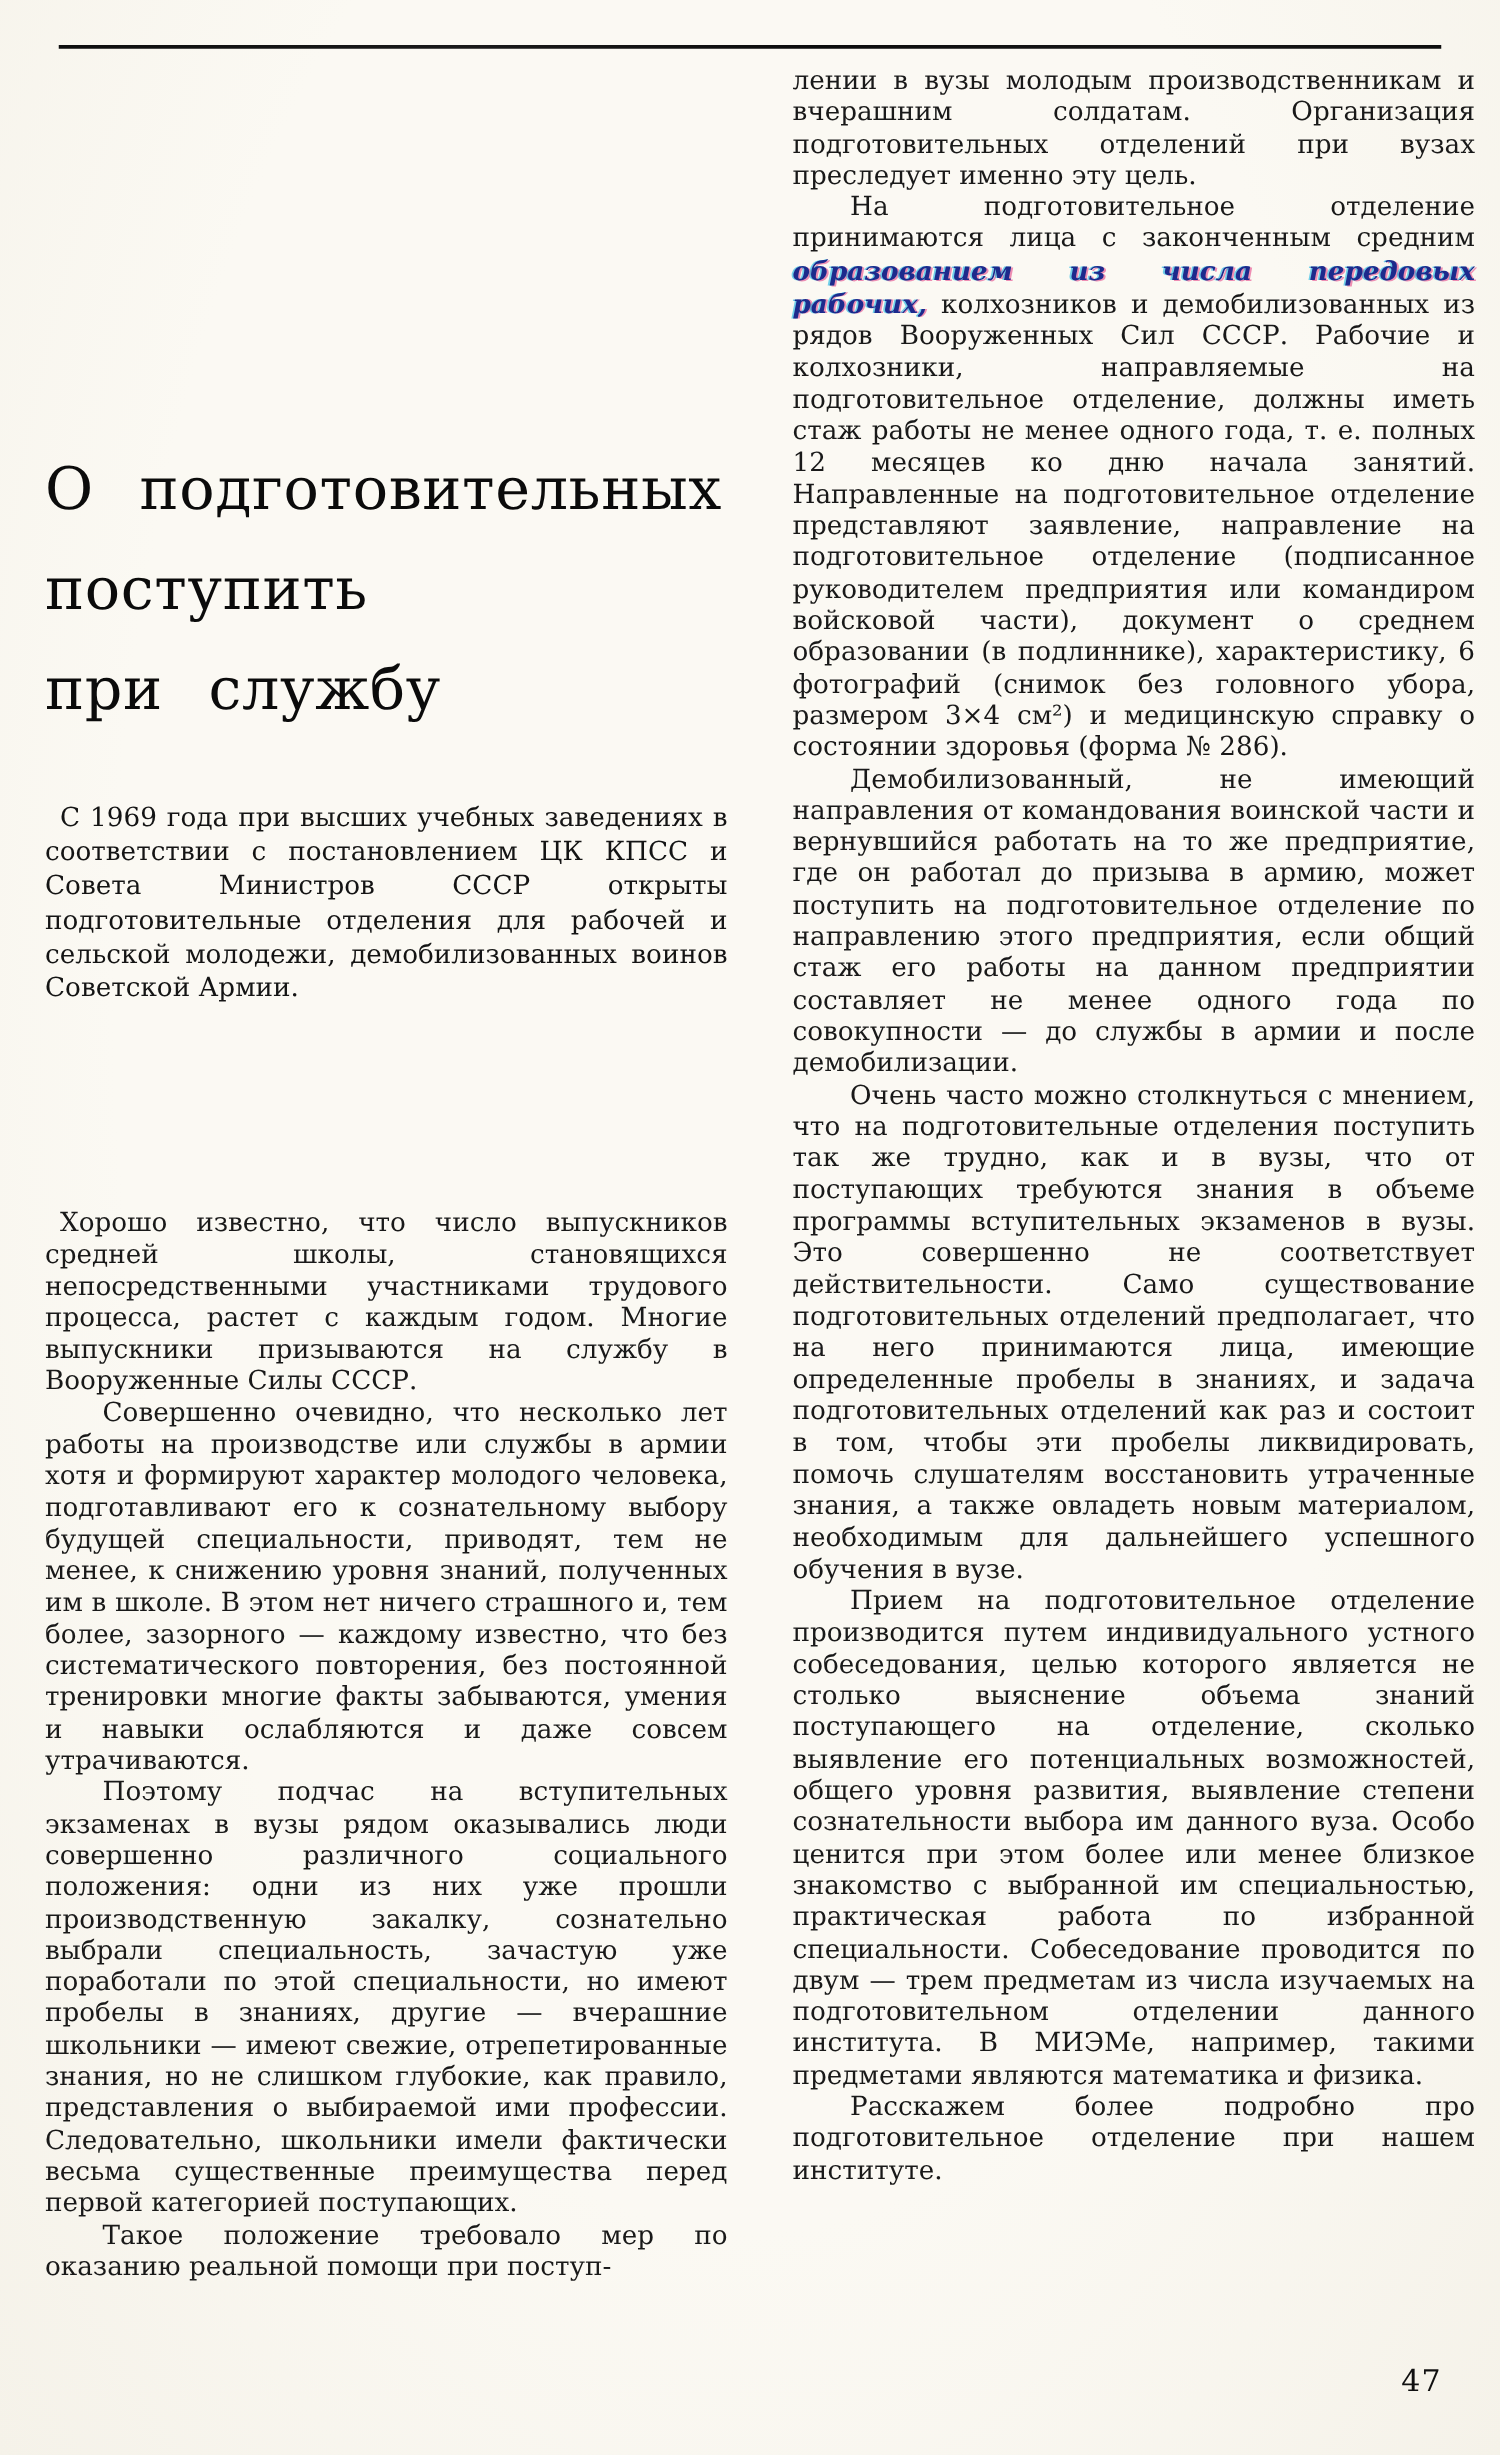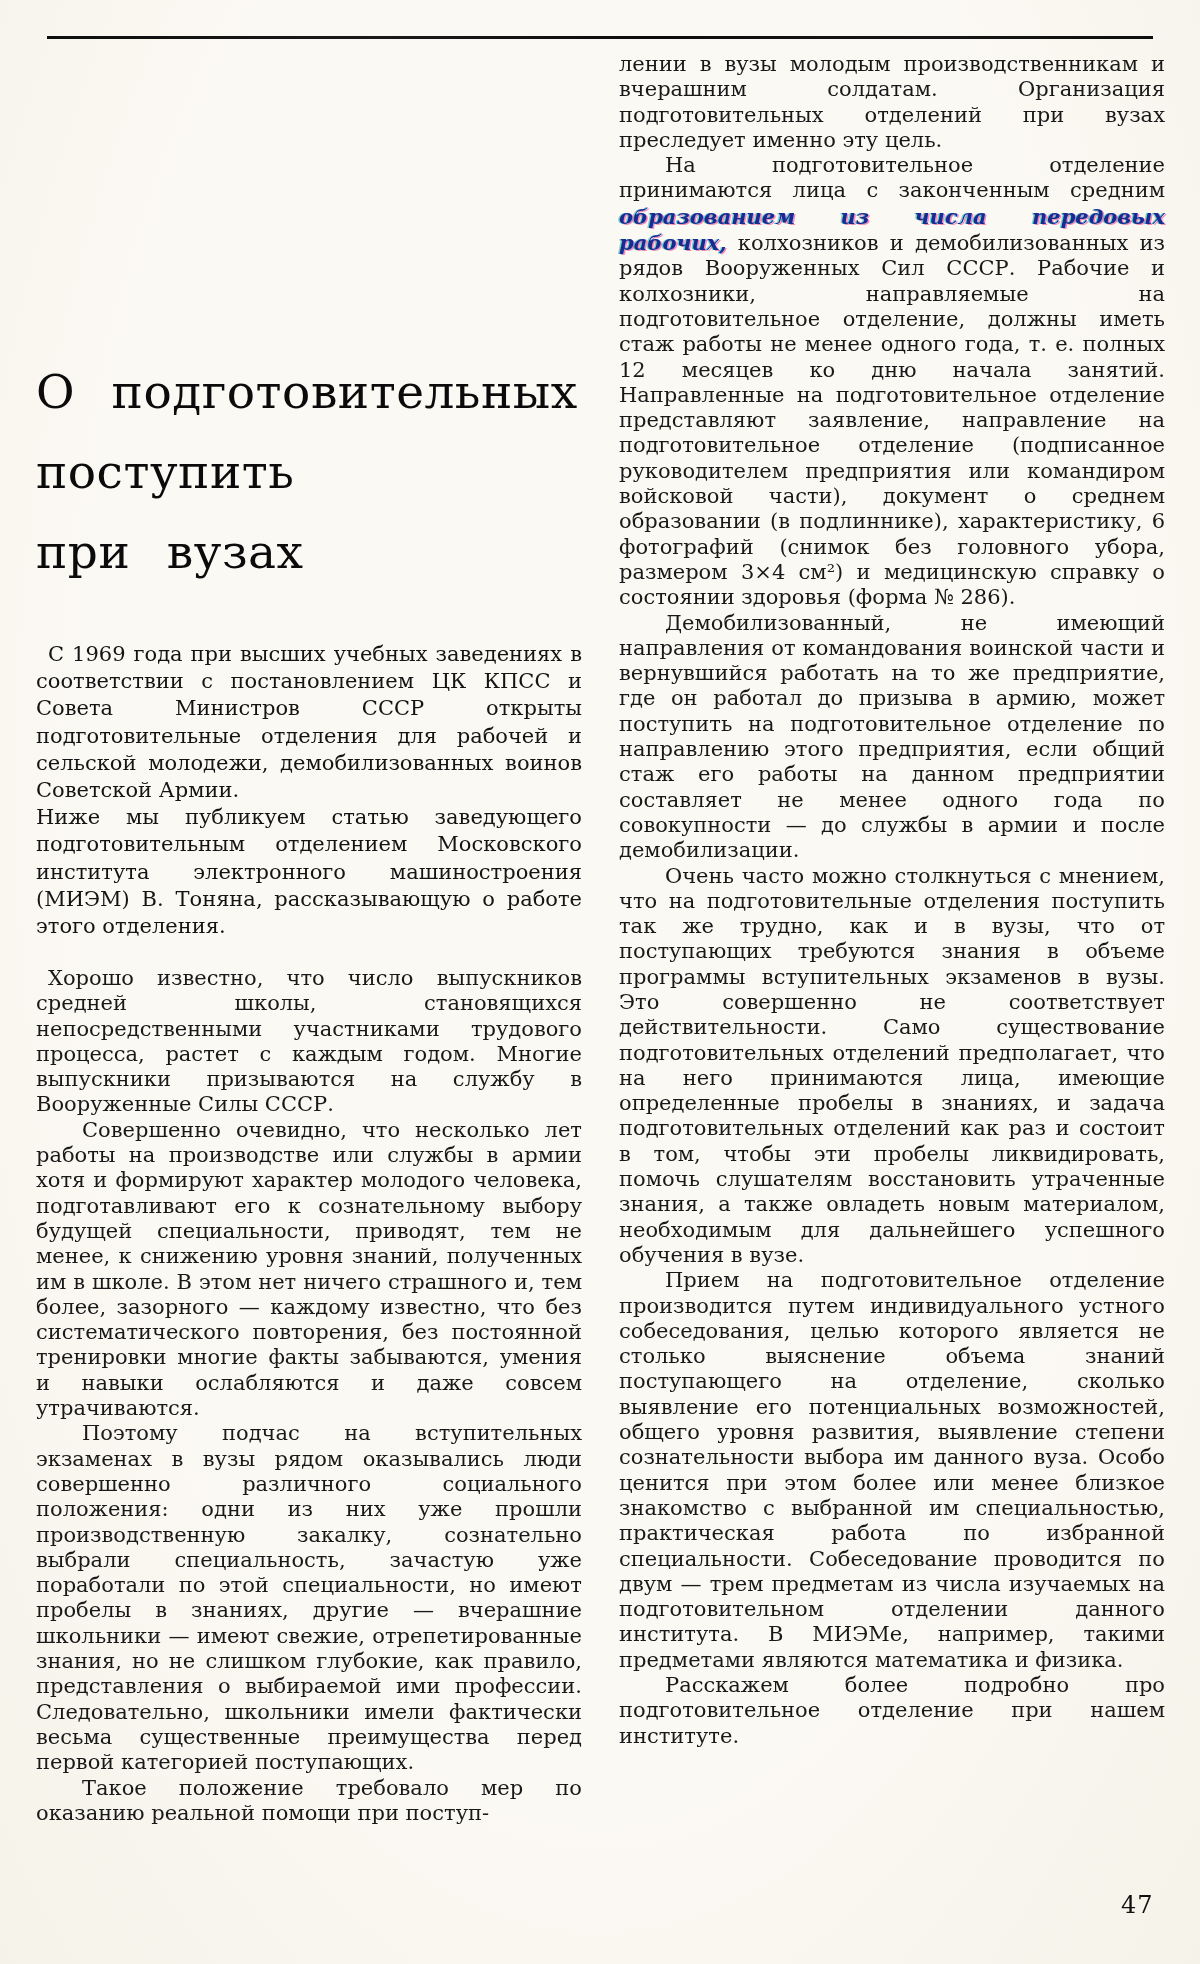--- a/index.html
+++ b/index.html
@@ -35,21 +35,21 @@
     text-align:justify; color:#141414;
   }
   .body-block {
     position:absolute; left:0; width:546px;
     font-size:21px; line-height:25.3px;
     text-align:justify; text-justify:inter-word;
     hyphens:auto; -webkit-hyphens:auto;
     color:#191919;
   }
   .left-body  { top:966px; }
-  .right-body { top:52px; }
+  .right-body { top:52px;margin-left:15px; }
 
   .para { margin:0; }
   .para.indent { text-indent:46px; }
   .para.small-indent { text-indent:12px; }
 
   .accent {
     font-style:italic; font-weight:bold;
     color:#1d2a8c;
     text-shadow:-1.5px 0 0 rgba(0,175,225,0.55), 1.5px 0.5px 0 rgba(225,35,115,0.5);
   }
@@ -62,25 +62,24 @@
 </head>
 <body>
 
 <div class="page">
   <div class="top-rule"></div>
 
   <div class="col-left">
     <h1 class="title">
       <span class="t-line">О подготовительных</span>
       <span class="t-line">поступить</span>
-      <span class="t-line">при вузах</span>
+      <span class="t-line">при службу</span>
     </h1>
     <div class="lede" id="lede">
         <p class="para small-indent"><span>С 1969 года при высших учебных заведениях в соответствии с постановлением ЦК КПСС и Совета Министров СССР открыты подготовительные отделения для рабочей и сельской молодежи, демобилизованных воинов Советской Армии.</span></p>
-        <p class="para"><span>Ниже мы публикуем статью заведующего подготовительным отделением Московского института электронного машиностроения (МИЭМ) В. Тоняна, рассказывающую о работе этого отделения.</span></p>
       </div>
     <div class="body-block left-body" id="left-body">
         <p class="para small-indent"><span>Хорошо известно, что число выпускников средней школы, становящихся непосредственными участниками трудового процесса, растет с каждым годом. Многие выпускники призываются на службу в Вооруженные Силы СССР.</span></p>
         <p class="para indent"><span>Совершенно очевидно, что несколько лет работы на производстве или службы в армии хотя и формируют характер молодого человека, подготавливают его к сознательному выбору будущей специальности, приводят, тем не менее, к снижению уровня знаний, полученных им в школе. В этом нет ничего страшного и, тем более, зазорного — каждому известно, что без систематического повторения, без постоянной тренировки многие факты забываются, умения и навыки ослабляются и даже совсем утрачиваются.</span></p>
         <p class="para indent"><span>Поэтому подчас на вступительных экзаменах в вузы рядом оказывались люди совершенно различного социального положения: одни из них уже прошли производственную закалку, сознательно выбрали специальность, зачастую уже поработали по этой специальности, но имеют пробелы в знаниях, другие — вчерашние школьники — имеют свежие, отрепетированные знания, но не слишком глубокие, как правило, представления о выбираемой ими профессии. Следовательно, школьники имели фактически весьма существенные преимущества перед первой категорией поступающих.</span></p>
         <p class="para indent"><span>Такое положение требовало мер по оказанию реальной помощи при поступ-</span></p>
       </div>
   </div>
 
   <div class="col-right">

